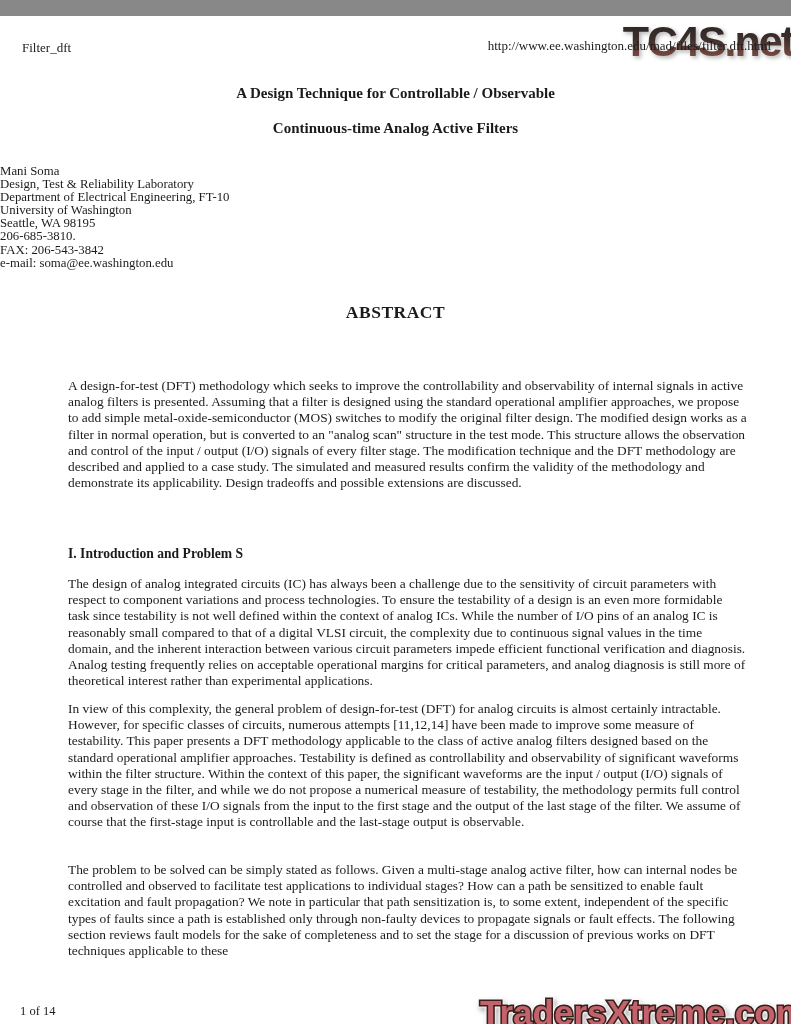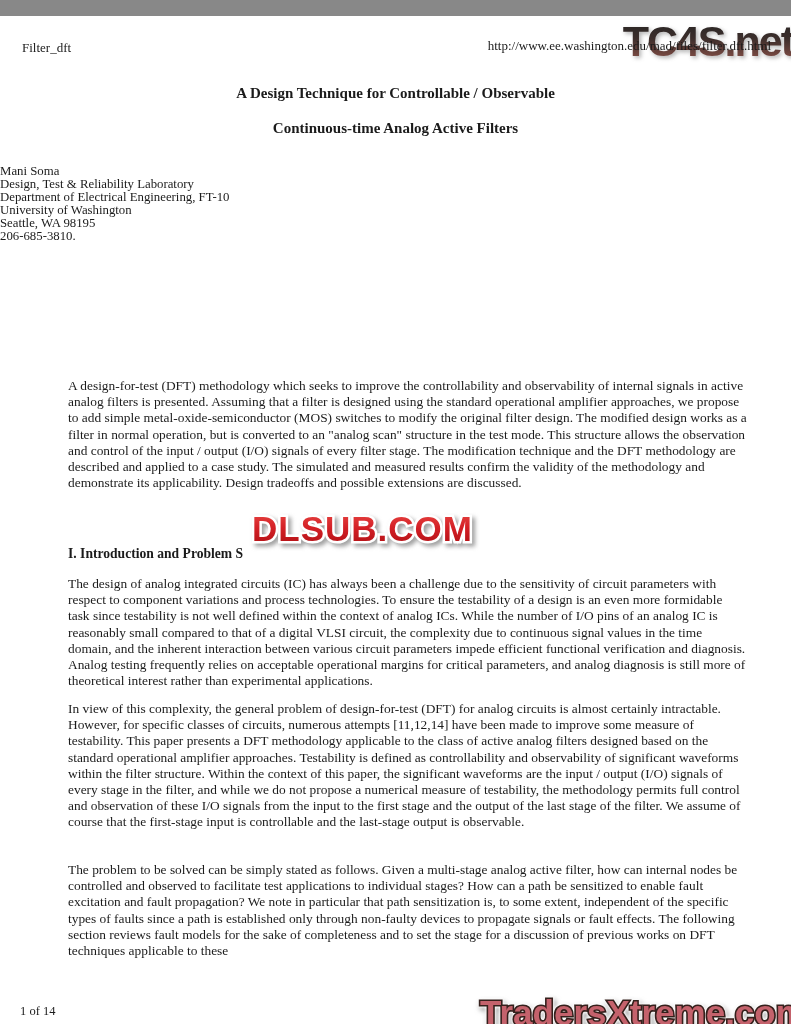--- a/index.html
+++ b/index.html
@@ -61,38 +61,29 @@
   <div class="abs title-line1">A Design Technique for Controllable / Observable</div>
   <div class="abs title-line2">Continuous-time Analog Active Filters</div>
 
   <div class="abs author-block">
     <div>Mani Soma</div>
     <div>Design, Test &amp; Reliability Laboratory</div>
     <div>Department of Electrical Engineering, FT-10</div>
     <div>University of Washington</div>
     <div>Seattle, WA 98195</div>
     <div>206-685-3810.</div>
+    <div>FAX: 206-543-3842</div>
+    <div>e-mail: soma@ee.washington.edu</div>
   </div>
 
+  <div class="abs abstract-heading">ABSTRACT</div>
   <div class="abs body-par abs-text">A design-for-test (DFT) methodology which seeks to improve the controllability and observability of internal signals in active analog filters is presented. Assuming that a filter is designed using the standard operational amplifier approaches, we propose to add simple metal-oxide-semiconductor (MOS) switches to modify the original filter design. The modified design works as a filter in normal operation, but is converted to an "analog scan" structure in the test mode. This structure allows the observation and control of the input / output (I/O) signals of every filter stage. The modification technique and the DFT methodology are described and applied to a case study. The simulated and measured results confirm the validity of the methodology and demonstrate its applicability. Design tradeoffs and possible extensions are discussed.</div>
 
   <div class="abs intro-heading">I. Introduction and Problem S</div>
 
-  <div class="abs wm-dlsub">
-    <svg class="dlsub-svg" width="296" height="50" viewBox="0 0 296 50">
-      <defs>
-        <linearGradient id="gradDl" x1="0" y1="0" x2="0" y2="1">
-          <stop offset="0%" stop-color="#ea4b46"></stop>
-          <stop offset="48%" stop-color="#d42026"></stop>
-          <stop offset="100%" stop-color="#ad0e13"></stop>
-        </linearGradient>
-      </defs>
-      <text class="dlsub-text" x="6" y="38" fill="url(#gradDl)">DLSUB.COM</text>
-    </svg>
-  </div>
 
   <div class="abs body-par p1">The design of analog integrated circuits (IC) has always been a challenge due to the sensitivity of circuit parameters with respect to component variations and process technologies. To ensure the testability of a design is an even more formidable task since testability is not well defined within the context of analog ICs. While the number of I/O pins of an analog IC is reasonably small compared to that of a digital VLSI circuit, the complexity due to continuous signal values in the time domain, and the inherent interaction between various circuit parameters impede efficient functional verification and diagnosis. Analog testing frequently relies on acceptable operational margins for critical parameters, and analog diagnosis is still more of theoretical interest rather than experimental applications.</div>
   <div class="abs body-par p2">In view of this complexity, the general problem of design-for-test (DFT) for analog circuits is almost certainly intractable. However, for specific classes of circuits, numerous attempts [11,12,14] have been made to improve some measure of testability. This paper presents a DFT methodology applicable to the class of active analog filters designed based on the standard operational amplifier approaches. Testability is defined as controllability and observability of significant waveforms within the filter structure. Within the context of this paper, the significant waveforms are the input / output (I/O) signals of every stage in the filter, and while we do not propose a numerical measure of testability, the methodology permits full control and observation of these I/O signals from the input to the first stage and the output of the last stage of the filter. We assume of course that the first-stage input is controllable and the last-stage output is observable.</div>
   <div class="abs body-par p3">The problem to be solved can be simply stated as follows. Given a multi-stage analog active filter, how can internal nodes be controlled and observed to facilitate test applications to individual stages? How can a path be sensitized to enable fault excitation and fault propagation? We note in particular that path sensitization is, to some extent, independent of the specific types of faults since a path is established only through non-faulty devices to propagate signals or fault effects. The following section reviews fault models for the sake of completeness and to set the stage for a discussion of previous works on DFT techniques applicable to these</div>
 
   <div class="abs footer-page">1 of 14</div>
 
   <div class="abs wm-traders">
     <svg class="traders-svg" width="318" height="52" viewBox="0 0 318 52">
       <text class="traders-text" x="3" y="38" fill="#c4626c">TradersXtreme.com</text>

